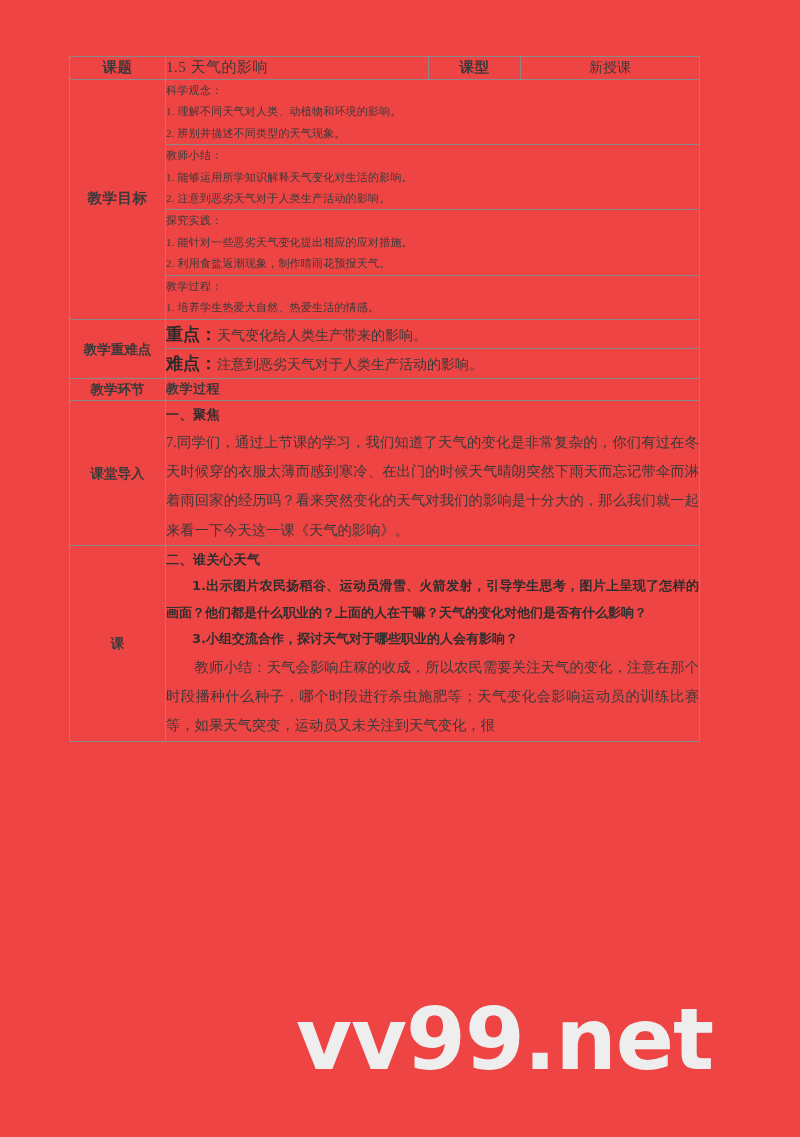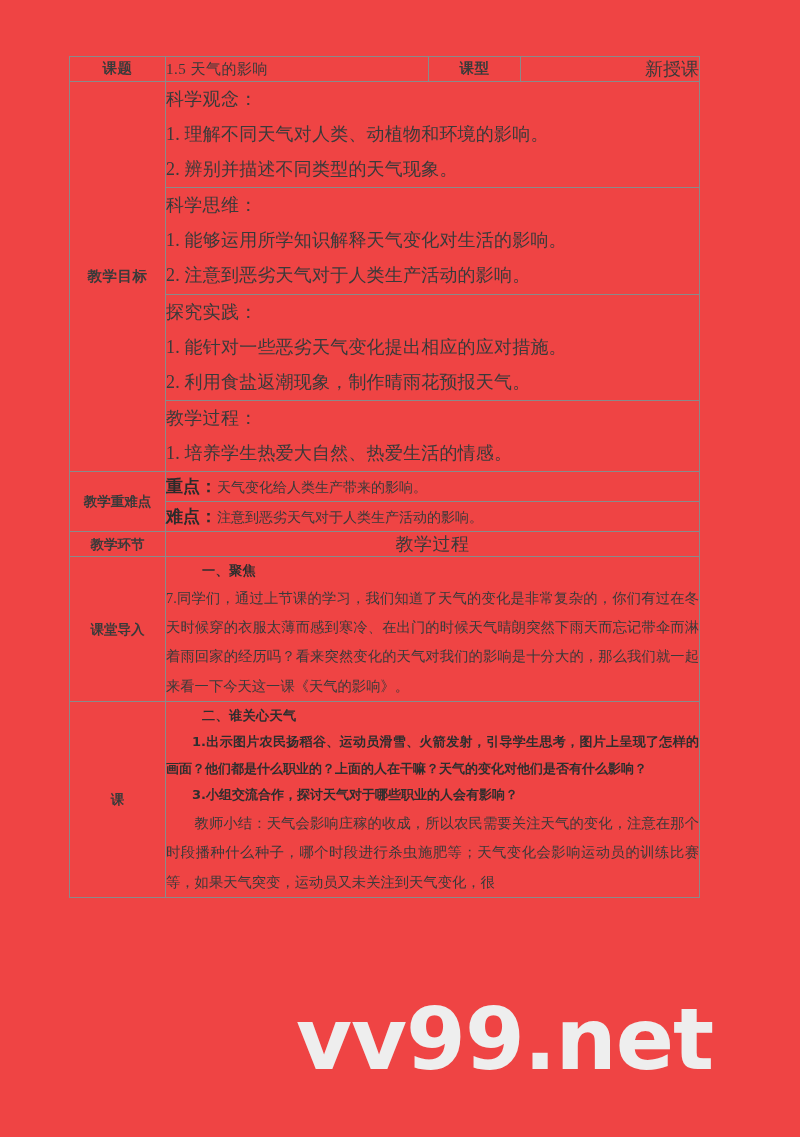--- a/index.html
+++ b/index.html
@@ -76,29 +76,29 @@
   }
 
   .val-title {
     font-size: 15px;
     color: #2f2f2f;
     padding: 9px 6px 9px 8px;
     font-family: "Liberation Serif", "DejaVu Serif", serif;
     letter-spacing: 0.5px;
   }
   .val-center {
-    text-align: right;
-    font-size: 18px;
+    text-align: center;
+    font-size: 14px;
     color: #4a4a4a;
     padding: 9px 4px;
   }
 
   .body-cell {
     padding: 9px 10px 9px 9px;
-    font-size: 18px;
+    font-size: 11px;
     line-height: 1.95;
     color: #3c3c3c;
     text-align: justify;
     font-family: "Liberation Serif", "DejaVu Serif", serif;
   }
   .body-cell p {
     margin: 0;
   }
   .body-cell p.head {
     letter-spacing: 0.3px;
@@ -114,44 +114,43 @@
     color: #3c3c3c;
   }
   .kd-cell .kd-key {
     font-weight: bold;
     font-size: 17px;
     font-family: "DejaVu Sans", "Liberation Sans", sans-serif;
     color: #2b2b2b;
   }
 
   .proc-head {
-    text-align: center;
-    font-weight: normal;
-    font-size: 18px;
+    text-align: left;
+    font-weight: bold;
+    font-size: 13px;
     font-family: "DejaVu Sans", "Liberation Sans", sans-serif;
     color: #2b2b2b;
     padding: 7px 4px;
     letter-spacing: 0.5px;
   }
 
   .flow-cell {
     padding: 9px 9px 10px 9px;
     font-size: 14.3px;
     line-height: 2.05;
     color: #3c3c3c;
     text-align: justify;
   }
   .flow-cell p { margin: 0; }
   .flow-cell p.sec {
     font-weight: bold;
     font-family: "DejaVu Sans", "Liberation Sans", sans-serif;
     font-size: 13.2px;
     color: #2e2e2e;
     letter-spacing: 0.3px;
-    margin-left: 36px;
   }
   .flow-cell p.ind {
     text-indent: 2em;
   }
   .flow-cell p.bold-ind {
     text-indent: 2em;
     font-weight: bold;
     font-family: "DejaVu Sans", "Liberation Sans", sans-serif;
     font-size: 13px;
     color: #2e2e2e;
@@ -184,21 +183,21 @@
         <td class="lbl" rowspan="4">教学目标</td>
         <td class="body-cell" colspan="3">
           <p class="head">科学观念：</p>
           <p class="item">1. 理解不同天气对人类、动植物和环境的影响。</p>
           <p class="item">2. 辨别并描述不同类型的天气现象。</p>
         </td>
       </tr>
 
       <tr>
         <td class="body-cell" colspan="3">
-          <p class="head">科学思维：</p>
+          <p class="head">教师小结：</p>
           <p class="item">1. 能够运用所学知识解释天气变化对生活的影响。</p>
           <p class="item">2. 注意到恶劣天气对于人类生产活动的影响。</p>
         </td>
       </tr>
 
       <tr>
         <td class="body-cell" colspan="3">
           <p class="head">探究实践：</p>
           <p class="item">1. 能针对一些恶劣天气变化提出相应的应对措施。</p>
           <p class="item">2. 利用食盐返潮现象，制作晴雨花预报天气。</p>

